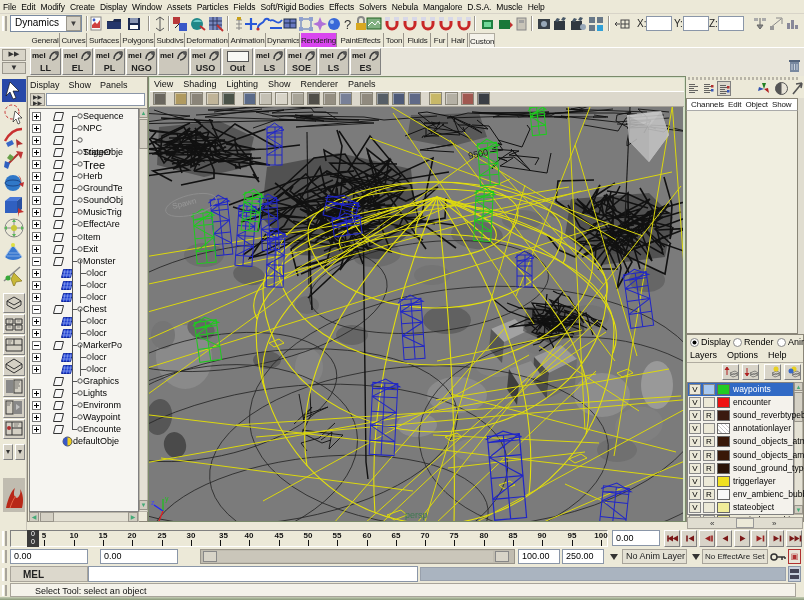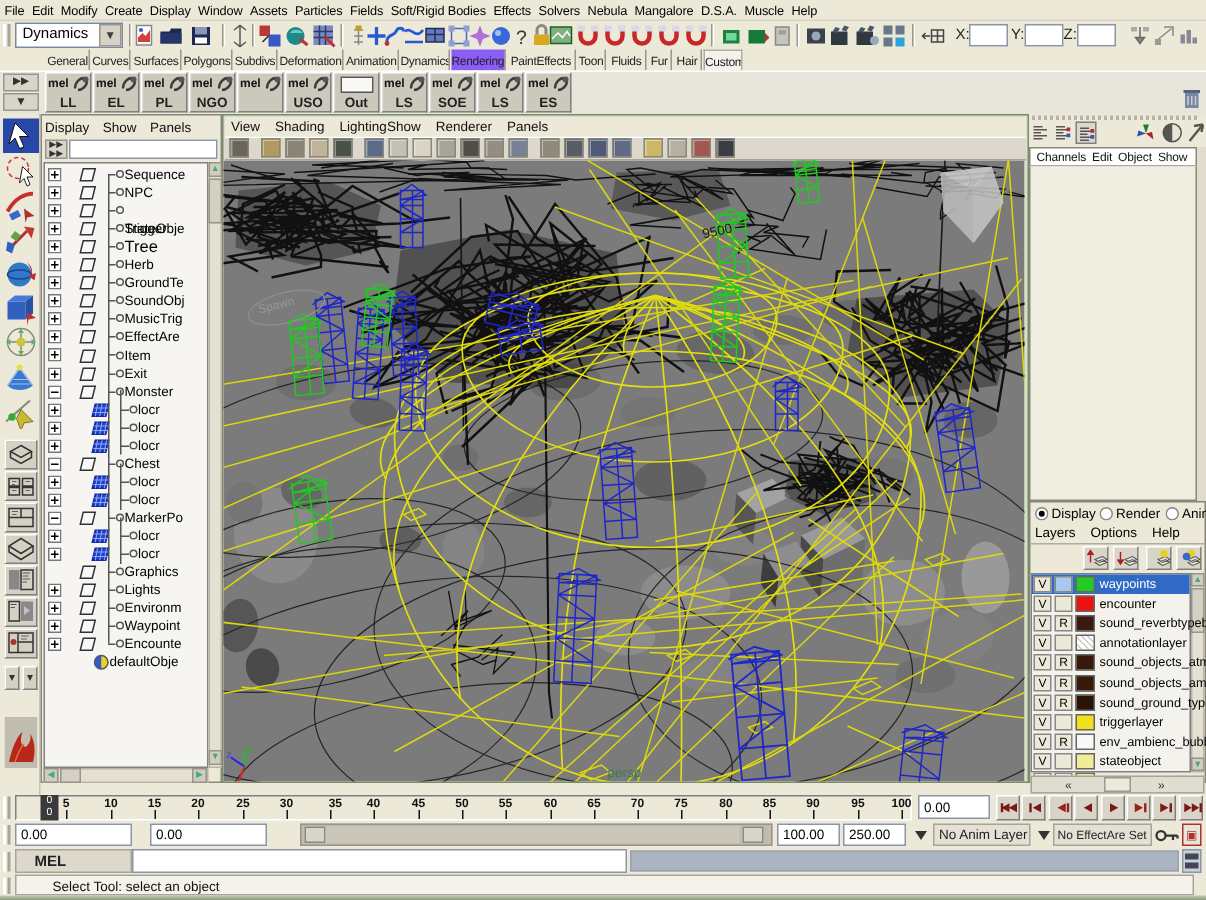--- a/index.html
+++ b/index.html
@@ -176,21 +176,21 @@
   </svg>
 <div class="ab" style="left:0;top:33px;width:804px;height:14px;background:#ece9d8;"></div>
 <div class="ab" style="left:31px;top:33px;width:29px;height:14px;background:#ece9d8;border-right:1px solid #9a968c;font-size:8px;letter-spacing:-0.2px;text-align:center;padding-top:3px;color:#222;overflow:hidden;white-space:nowrap;">General</div>
 <div class="ab" style="left:61px;top:33px;width:26px;height:14px;background:#ece9d8;border-right:1px solid #9a968c;font-size:8px;letter-spacing:-0.2px;text-align:center;padding-top:3px;color:#222;overflow:hidden;white-space:nowrap;">Curves</div>
 <div class="ab" style="left:88px;top:33px;width:33px;height:14px;background:#ece9d8;border-right:1px solid #9a968c;font-size:8px;letter-spacing:-0.2px;text-align:center;padding-top:3px;color:#222;overflow:hidden;white-space:nowrap;">Surfaces</div>
 <div class="ab" style="left:122px;top:33px;width:33px;height:14px;background:#ece9d8;border-right:1px solid #9a968c;font-size:8px;letter-spacing:-0.2px;text-align:center;padding-top:3px;color:#222;overflow:hidden;white-space:nowrap;">Polygons</div>
 <div class="ab" style="left:156px;top:33px;width:29px;height:14px;background:#ece9d8;border-right:1px solid #9a968c;font-size:8px;letter-spacing:-0.2px;text-align:center;padding-top:3px;color:#222;overflow:hidden;white-space:nowrap;">Subdivs</div>
 <div class="ab" style="left:186px;top:33px;width:43px;height:14px;background:#ece9d8;border-right:1px solid #9a968c;font-size:8px;letter-spacing:-0.2px;text-align:center;padding-top:3px;color:#222;overflow:hidden;white-space:nowrap;">Deformation</div>
 <div class="ab" style="left:230px;top:33px;width:36px;height:14px;background:#ece9d8;border-right:1px solid #9a968c;font-size:8px;letter-spacing:-0.2px;text-align:center;padding-top:3px;color:#222;overflow:hidden;white-space:nowrap;">Animation</div>
 <div class="ab" style="left:267px;top:33px;width:33px;height:14px;background:#ece9d8;border-right:1px solid #9a968c;font-size:8px;letter-spacing:-0.2px;text-align:center;padding-top:3px;color:#222;overflow:hidden;white-space:nowrap;">Dynamics</div>
-<div class="ab" style="left:301px;top:33px;width:36px;height:14px;background:#8b5cf6;border-right:1px solid #9a968c;font-size:8px;letter-spacing:-0.2px;text-align:center;padding-top:3px;color:#222;overflow:hidden;white-space:nowrap;">Rendering</div>
+<div class="ab" style="left:301px;top:33px;width:36px;height:14px;background:#d946ef;border-right:1px solid #9a968c;font-size:8px;letter-spacing:-0.2px;text-align:center;padding-top:3px;color:#222;overflow:hidden;white-space:nowrap;">Rendering</div>
 <div class="ab" style="left:338px;top:33px;width:46px;height:14px;background:#ece9d8;border-right:1px solid #9a968c;font-size:8px;letter-spacing:-0.2px;text-align:center;padding-top:3px;color:#222;overflow:hidden;white-space:nowrap;">PaintEffects</div>
 <div class="ab" style="left:385px;top:33px;width:19px;height:14px;background:#ece9d8;border-right:1px solid #9a968c;font-size:8px;letter-spacing:-0.2px;text-align:center;padding-top:3px;color:#222;overflow:hidden;white-space:nowrap;">Toon</div>
 <div class="ab" style="left:405px;top:33px;width:26px;height:14px;background:#ece9d8;border-right:1px solid #9a968c;font-size:8px;letter-spacing:-0.2px;text-align:center;padding-top:3px;color:#222;overflow:hidden;white-space:nowrap;">Fluids</div>
 <div class="ab" style="left:432px;top:33px;width:16px;height:14px;background:#ece9d8;border-right:1px solid #9a968c;font-size:8px;letter-spacing:-0.2px;text-align:center;padding-top:3px;color:#222;overflow:hidden;white-space:nowrap;">Fur</div>
 <div class="ab" style="left:449px;top:33px;width:19px;height:14px;background:#ece9d8;border-right:1px solid #9a968c;font-size:8px;letter-spacing:-0.2px;text-align:center;padding-top:3px;color:#222;overflow:hidden;white-space:nowrap;">Hair</div>
 <div class="ab" style="left:469px;top:33px;width:26px;height:14px;background:#f4f2ea;border:1px solid #b0aca0;border-bottom:none;font-size:8px;letter-spacing:-0.2px;text-align:center;padding-top:3px;color:#222;overflow:hidden;white-space:nowrap;">Custom</div>
 <div class="ab" style="left:0;top:47px;width:804px;height:29px;background:#e8e5da;border-top:1px solid #fff;"></div>
 <div class="ab" style="left:2px;top:49px;width:24px;height:12px;background:#d8d4c8;border:1px solid #9a968c;font-size:7px;text-align:center;color:#333;">▶▶</div>
 <div class="ab" style="left:2px;top:62px;width:24px;height:12px;background:#d8d4c8;border:1px solid #9a968c;font-size:8px;text-align:center;color:#333;">▼</div>
 <div class="ab bev" style="left:30px;top:48px;width:31px;height:27px;background:#ccc8bc;">
@@ -715,21 +715,21 @@
 <svg class="ab" style="left:62px;top:436px" width="11" height="11" viewBox="0 0 11 11">
     <circle cx="5.5" cy="5.5" r="4.5" fill="#f0d020" stroke="#555"></circle>
     <path d="M5.5 1a4.5 4.5 0 000 9z" fill="#3858c8"></path>
   </svg>
 <div class="ab" style="left:73px;top:436px;font-size:9px;color:#000;white-space:nowrap;">defaultObje</div>
 <div class="ab" style="left:72px;top:116px;width:1px;height:313px;background:#555;"></div>
 <div class="ab" style="left:80px;top:260px;width:1px;height:43px;background:#555;"></div>
 <div class="ab" style="left:80px;top:309px;width:1px;height:31px;background:#555;"></div>
 <div class="ab" style="left:80px;top:345px;width:1px;height:31px;background:#555;"></div>
 <div class="ab" style="left:148px;top:76px;width:538px;height:446px;background:#d4e0c8;border:1px solid #7a8a6a;"></div>
-<div class="ab" style="left:150px;top:78px;width:534px;height:13px;background:#ece9d8;font-size:9px;color:#111;padding:1px 0 0 4px;"><span style="margin-right:10px">View</span><span style="margin-right:10px">Shading</span><span style="">Lighting</span><span style="margin-right:10px">Show</span><span style="margin-right:10px">Renderer</span><span>Panels</span></div>
+<div class="ab" style="left:150px;top:78px;width:534px;height:13px;background:#ece9d8;font-size:9px;color:#111;padding:1px 0 0 4px;"><span style="margin-right:10px">View</span><span style="margin-right:10px">Shading</span><span style="margin-right:10px">Lighting</span><span style="margin-right:10px">Show</span><span style="margin-right:10px">Renderer</span><span>Panels</span></div>
 <div class="ab" style="left:150px;top:91px;width:534px;height:16px;background:#dcd8cc;border-top:1px solid #fff;border-bottom:1px solid #a8a49a;"></div>
 <div class="ab" style="left:153px;top:92px;width:13px;height:13px;background:#6a665e;border:1px solid #8a8678;box-shadow:inset 1px 1px 0 rgba(255,255,255,0.4);"></div>
 <div class="ab" style="left:174px;top:92px;width:13px;height:13px;background:#b09a60;border:1px solid #8a8678;box-shadow:inset 1px 1px 0 rgba(255,255,255,0.4);"></div>
 <div class="ab" style="left:190px;top:92px;width:13px;height:13px;background:#8a8478;border:1px solid #8a8678;box-shadow:inset 1px 1px 0 rgba(255,255,255,0.4);"></div>
 <div class="ab" style="left:206px;top:92px;width:13px;height:13px;background:#c0b498;border:1px solid #8a8678;box-shadow:inset 1px 1px 0 rgba(255,255,255,0.4);"></div>
 <div class="ab" style="left:222px;top:92px;width:13px;height:13px;background:#4a5248;border:1px solid #8a8678;box-shadow:inset 1px 1px 0 rgba(255,255,255,0.4);"></div>
 <div class="ab" style="left:243px;top:92px;width:13px;height:13px;background:#5a6a88;border:1px solid #8a8678;box-shadow:inset 1px 1px 0 rgba(255,255,255,0.4);"></div>
 <div class="ab" style="left:259px;top:92px;width:13px;height:13px;background:#c4c0b4;border:1px solid #8a8678;box-shadow:inset 1px 1px 0 rgba(255,255,255,0.4);"></div>
 <div class="ab" style="left:275px;top:92px;width:13px;height:13px;background:#d8d4c8;border:1px solid #8a8678;box-shadow:inset 1px 1px 0 rgba(255,255,255,0.4);"></div>
 <div class="ab" style="left:291px;top:92px;width:13px;height:13px;background:#a8a498;border:1px solid #8a8678;box-shadow:inset 1px 1px 0 rgba(255,255,255,0.4);"></div>

